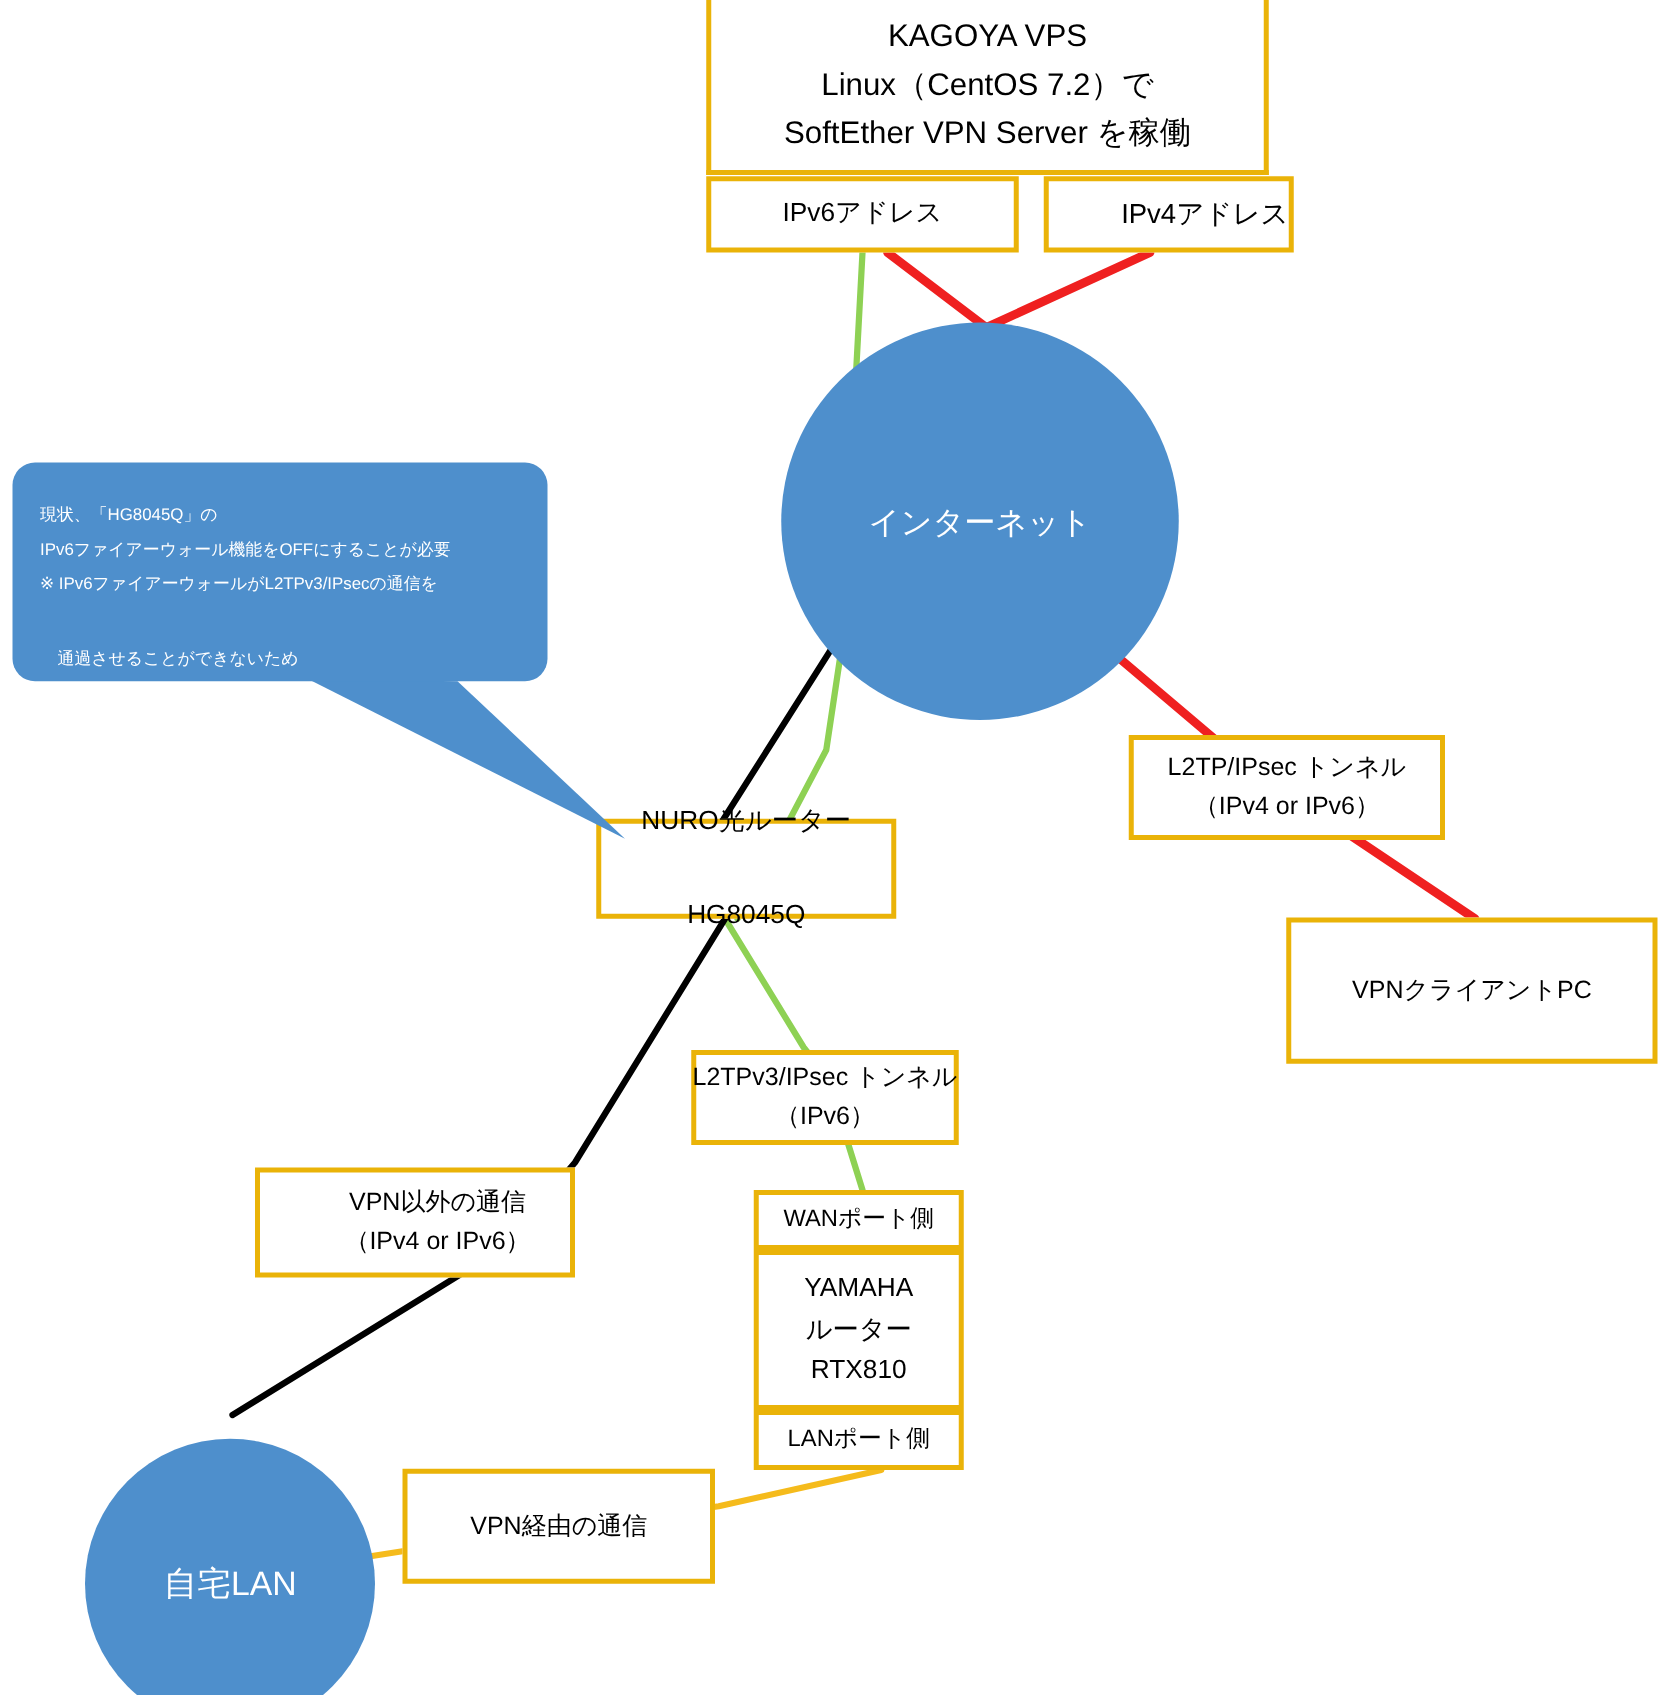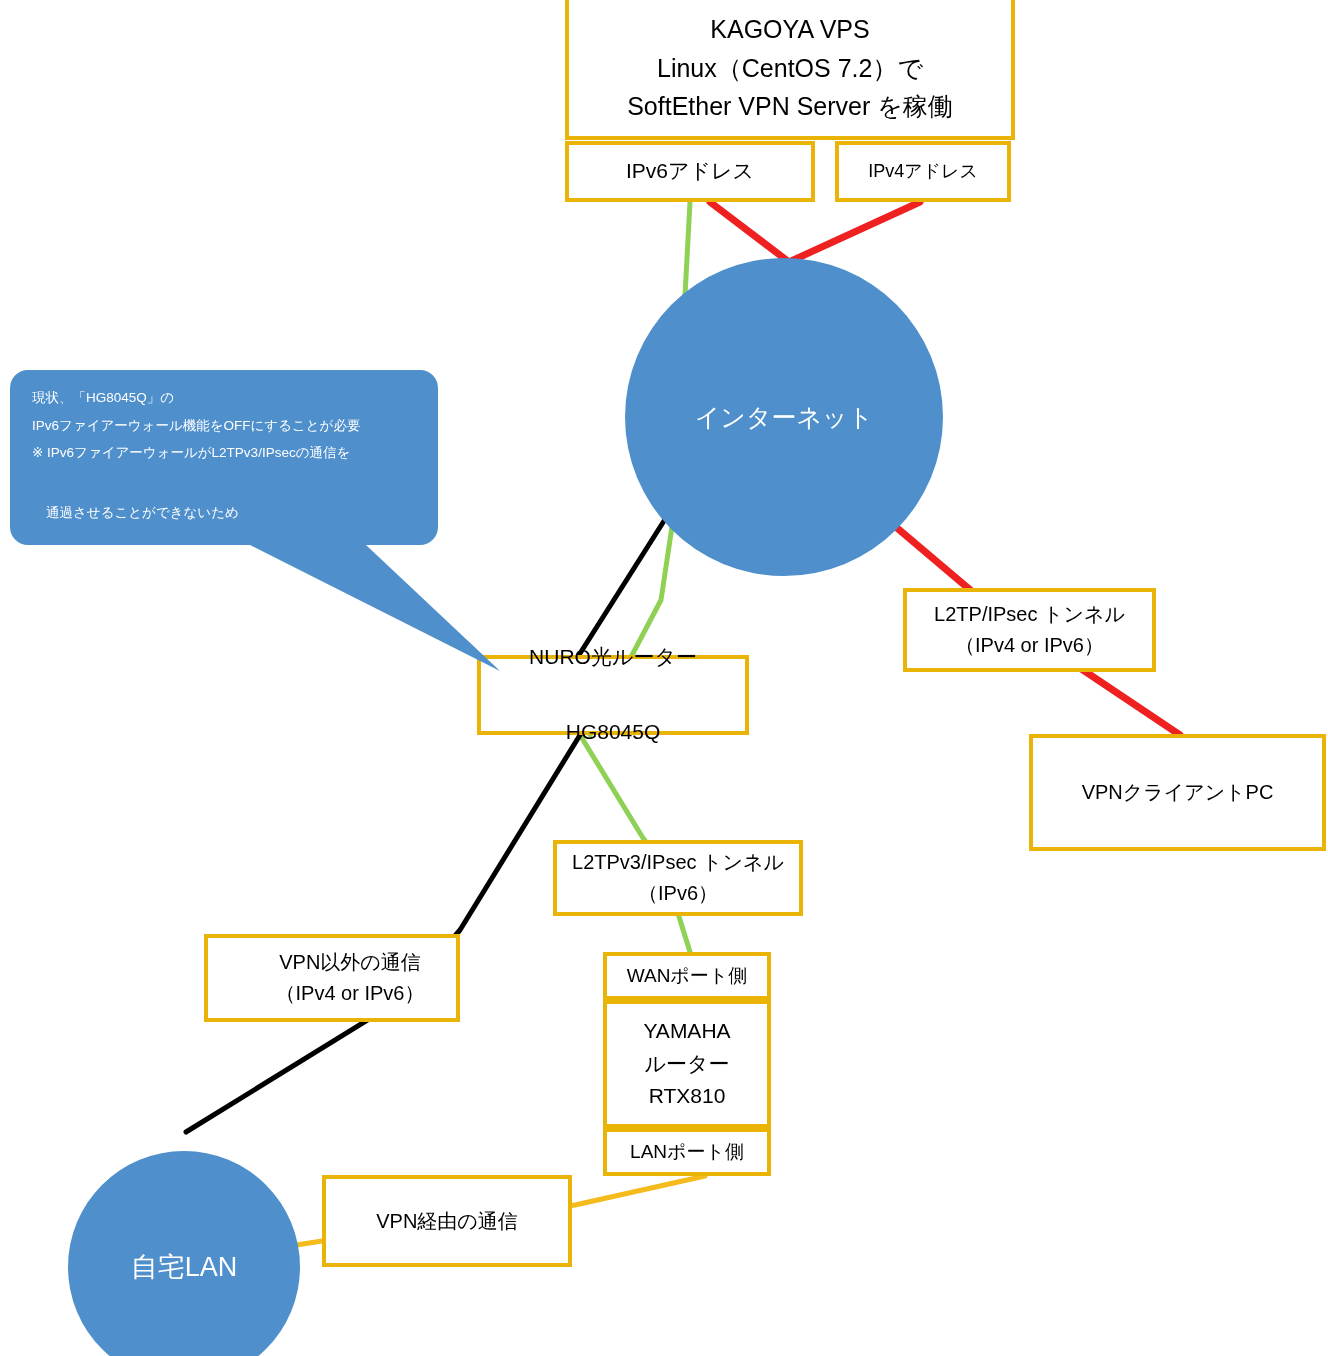--- a/index.html
+++ b/index.html
@@ -58,42 +58,43 @@
   #kagoya-vps {
     left: 565px; top: 0px; width: 450px; height: 140px;
     font-size: 25px;
     border-top: none;
   }
   #ipv6-address {
     left: 565px; top: 141px; width: 250px; height: 61px;
     font-size: 21px;
   }
   #ipv4-address {
-    left: 835px; top: 141px; width: 176px; height: 61px;
-    font-size: 18px;
+    left: 835px; top: 141px; width: 200px; height: 61px;
+    font-size: 22px;
+    align-items: flex-end;
   }
   #internet-circle {
     left: 625px; top: 258px; width: 318px; height: 318px;
     font-size: 25px;
   }
   #l2tp-ipsec-tunnel {
     left: 903px; top: 588px; width: 253px; height: 84px;
     font-size: 20px;
   }
   #vpn-client-pc {
     left: 1029px; top: 734px; width: 297px; height: 117px;
     font-size: 20px;
   }
   #nuro-router {
-    left: 477px; top: 655px; width: 272px; height: 80px;
+    left: 477px; top: 655px; width: 240px; height: 80px;
     font-size: 21px;
     gap: 42px;
   }
   #l2tpv3-tunnel {
-    left: 553px; top: 840px; width: 250px; height: 76px;
+    left: 553px; top: 840px; width: 214px; height: 76px;
     font-size: 20px;
   }
   #wan-port {
     left: 603px; top: 952px; width: 168px; height: 48px;
     font-size: 19px;
   }
   #yamaha-router {
     left: 603px; top: 1000px; width: 168px; height: 128px;
     font-size: 21px;
   }
@@ -115,21 +116,21 @@
     font-size: 20px;
   }
   
   #callout {
     position: absolute;
     left: 10px; top: 370px; width: 428px; height: 175px;
     background: #4e8fcc;
     border-radius: 18px;
     color: #ffffff;
     box-sizing: border-box;
-    padding: 14px 22px 10px 22px;
+    padding: 28px 22px 10px 22px;
     font-size: 13.5px;
     line-height: 2.05;
   }
   #callout .cl { display: block; white-space: nowrap; }
   #callout .gap { height: 12px; }
   #callout .indent { padding-left: 14px; margin-top: 32px; }
   #callout-tail {
     position: absolute;
     left: 0; top: 0;
     width: 1328px; height: 1356px;

